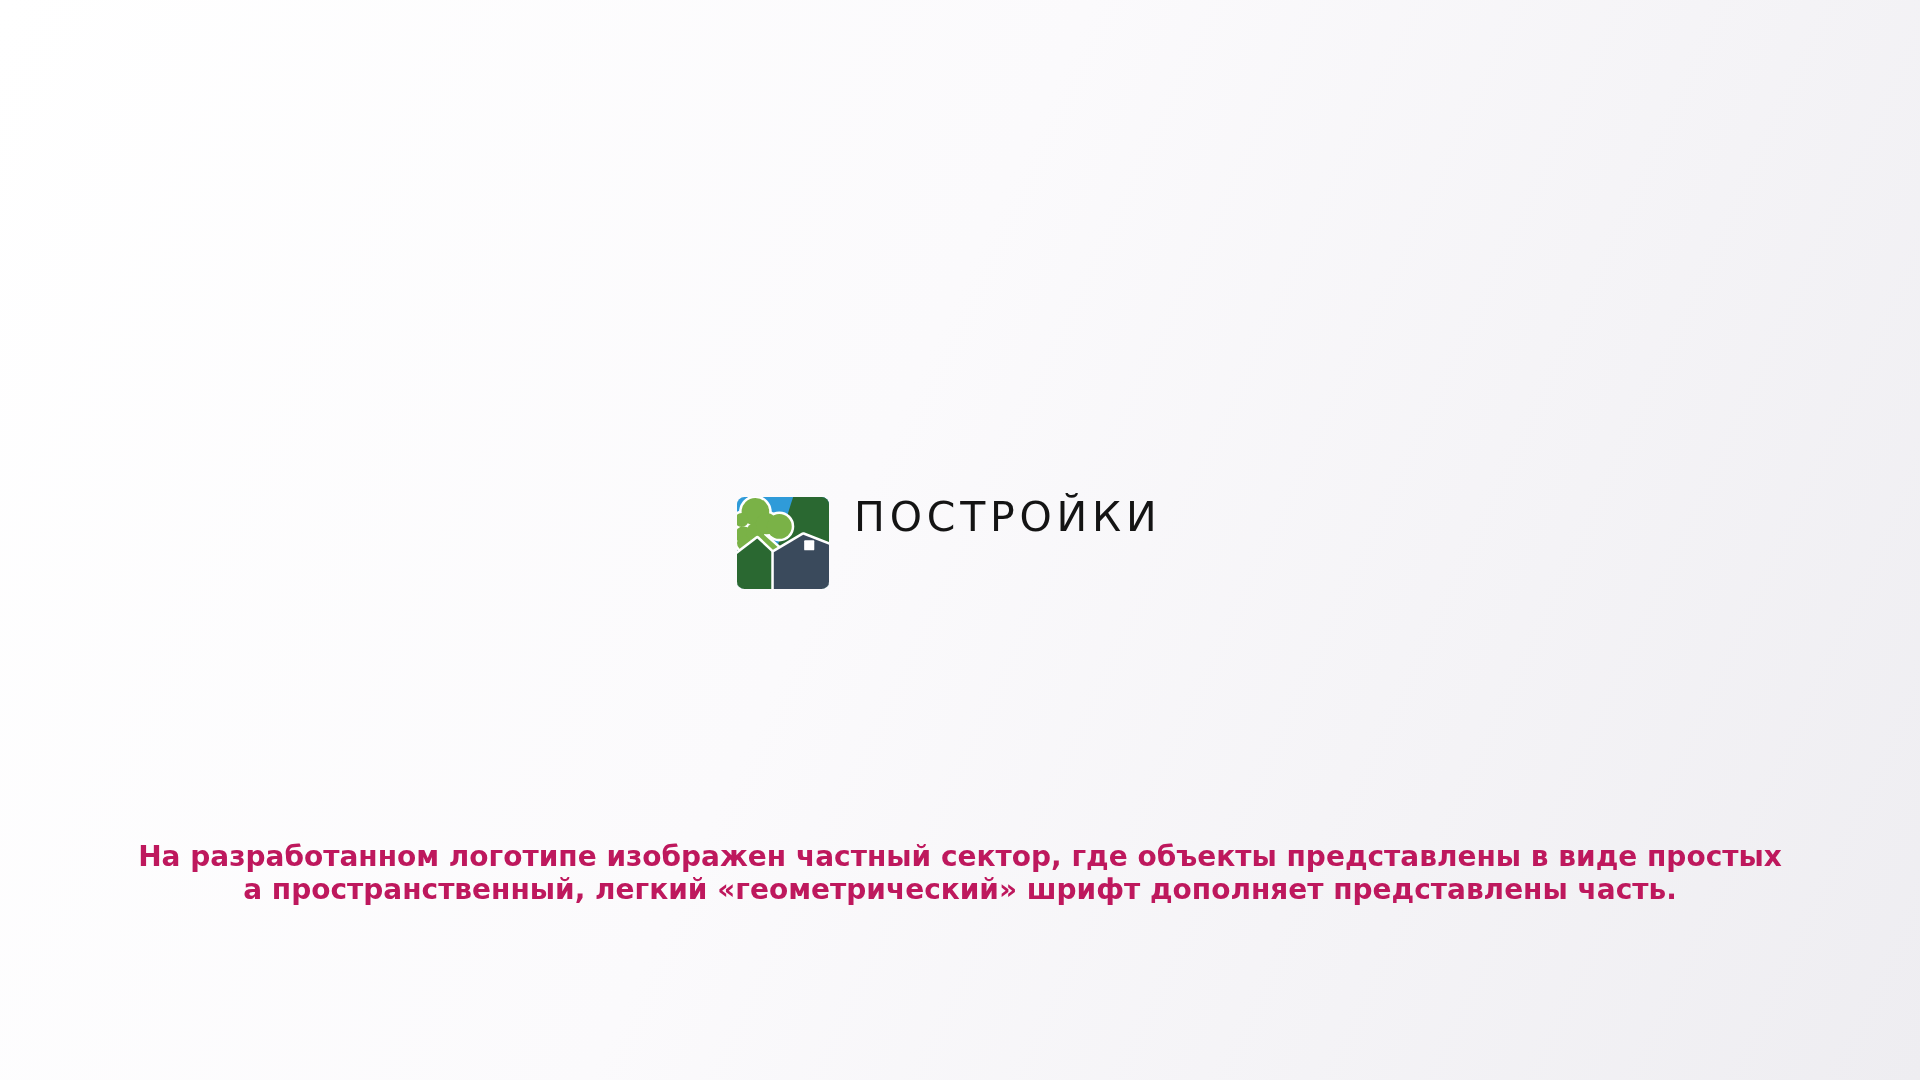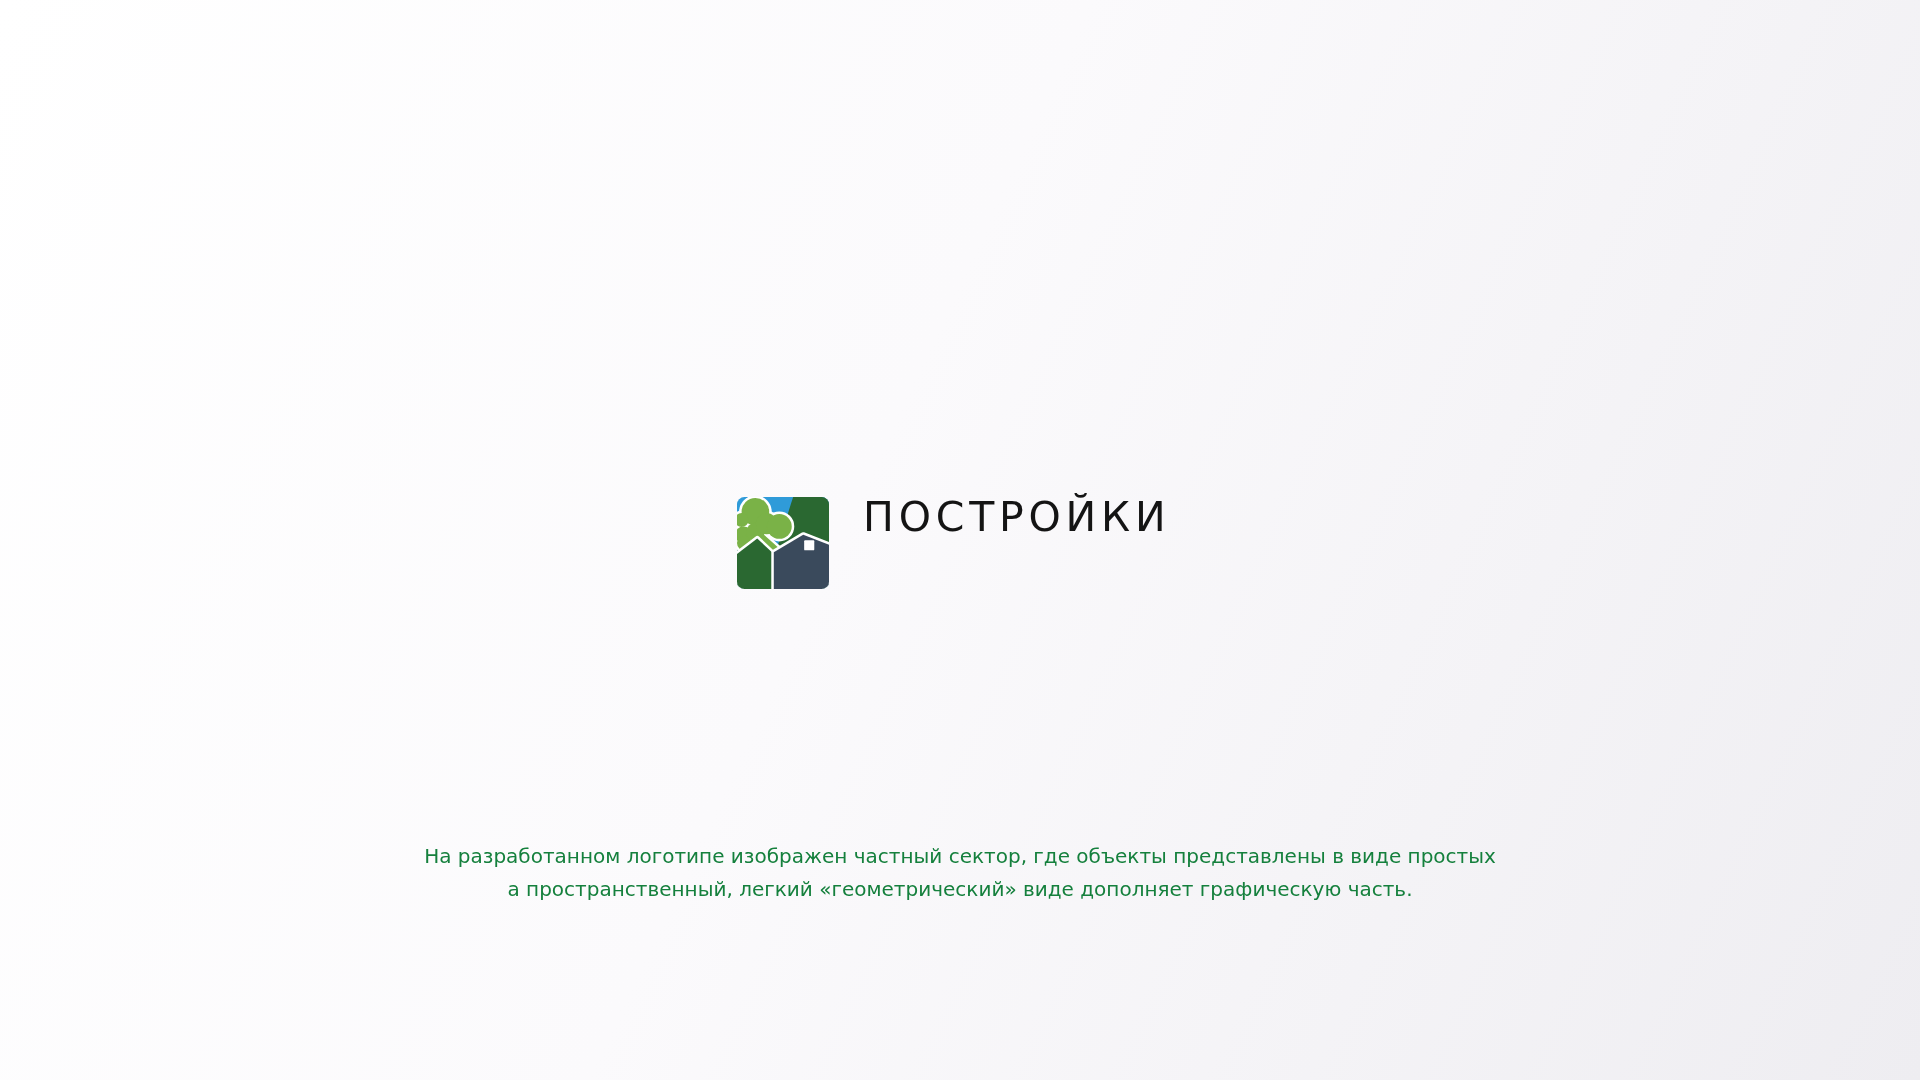--- a/index.html
+++ b/index.html
@@ -22,21 +22,21 @@
   .logo-mark {
     position: absolute;
     left: 0;
     top: 0;
     width: 92px;
     height: 92px;
     display: block;
   }
   .logo-title {
     position: absolute;
-    left: 126px; 
+    left: 117px; 
     top: -7px;   
     white-space: nowrap;
   }
   .logo-title .title-line {
     display: block;
     font-size: 41px;
     line-height: 55px;
     font-weight: 400;
     letter-spacing: 4.8px;
     color: #141414;
@@ -44,24 +44,24 @@
   .description {
     position: absolute;
     top: 840px;
     left: 50%;
     transform: translateX(-50%);
     text-align: center;
     white-space: nowrap;
   }
   .description .desc-line {
     display: block;
-    font-size: 20px;
+    font-size: 28px;
     line-height: 33px;
-    font-weight: 400;
-    color: #15803d;
+    font-weight: 700;
+    color: #be185d;
   }
   .outlined {
     paint-order: stroke;
     stroke-linejoin: round;
   }
 </style>
 </head>
 <body>
 
 <div class="logo-lockup">
@@ -102,14 +102,14 @@
     </g>
   </svg>
 
   <div class="logo-title">
     <span class="title-line">ПОСТРОЙКИ</span>
   </div>
 </div>
 
 <div class="description">
   <span class="desc-line">На разработанном логотипе изображен частный сектор, где объекты представлены в виде простых</span>
-  <span class="desc-line">а пространственный, легкий «геометрический» виде дополняет графическую часть.</span>
+  <span class="desc-line">а пространственный, легкий «геометрический» шрифт дополняет представлены часть.</span>
 </div>
 
 </body></html>

